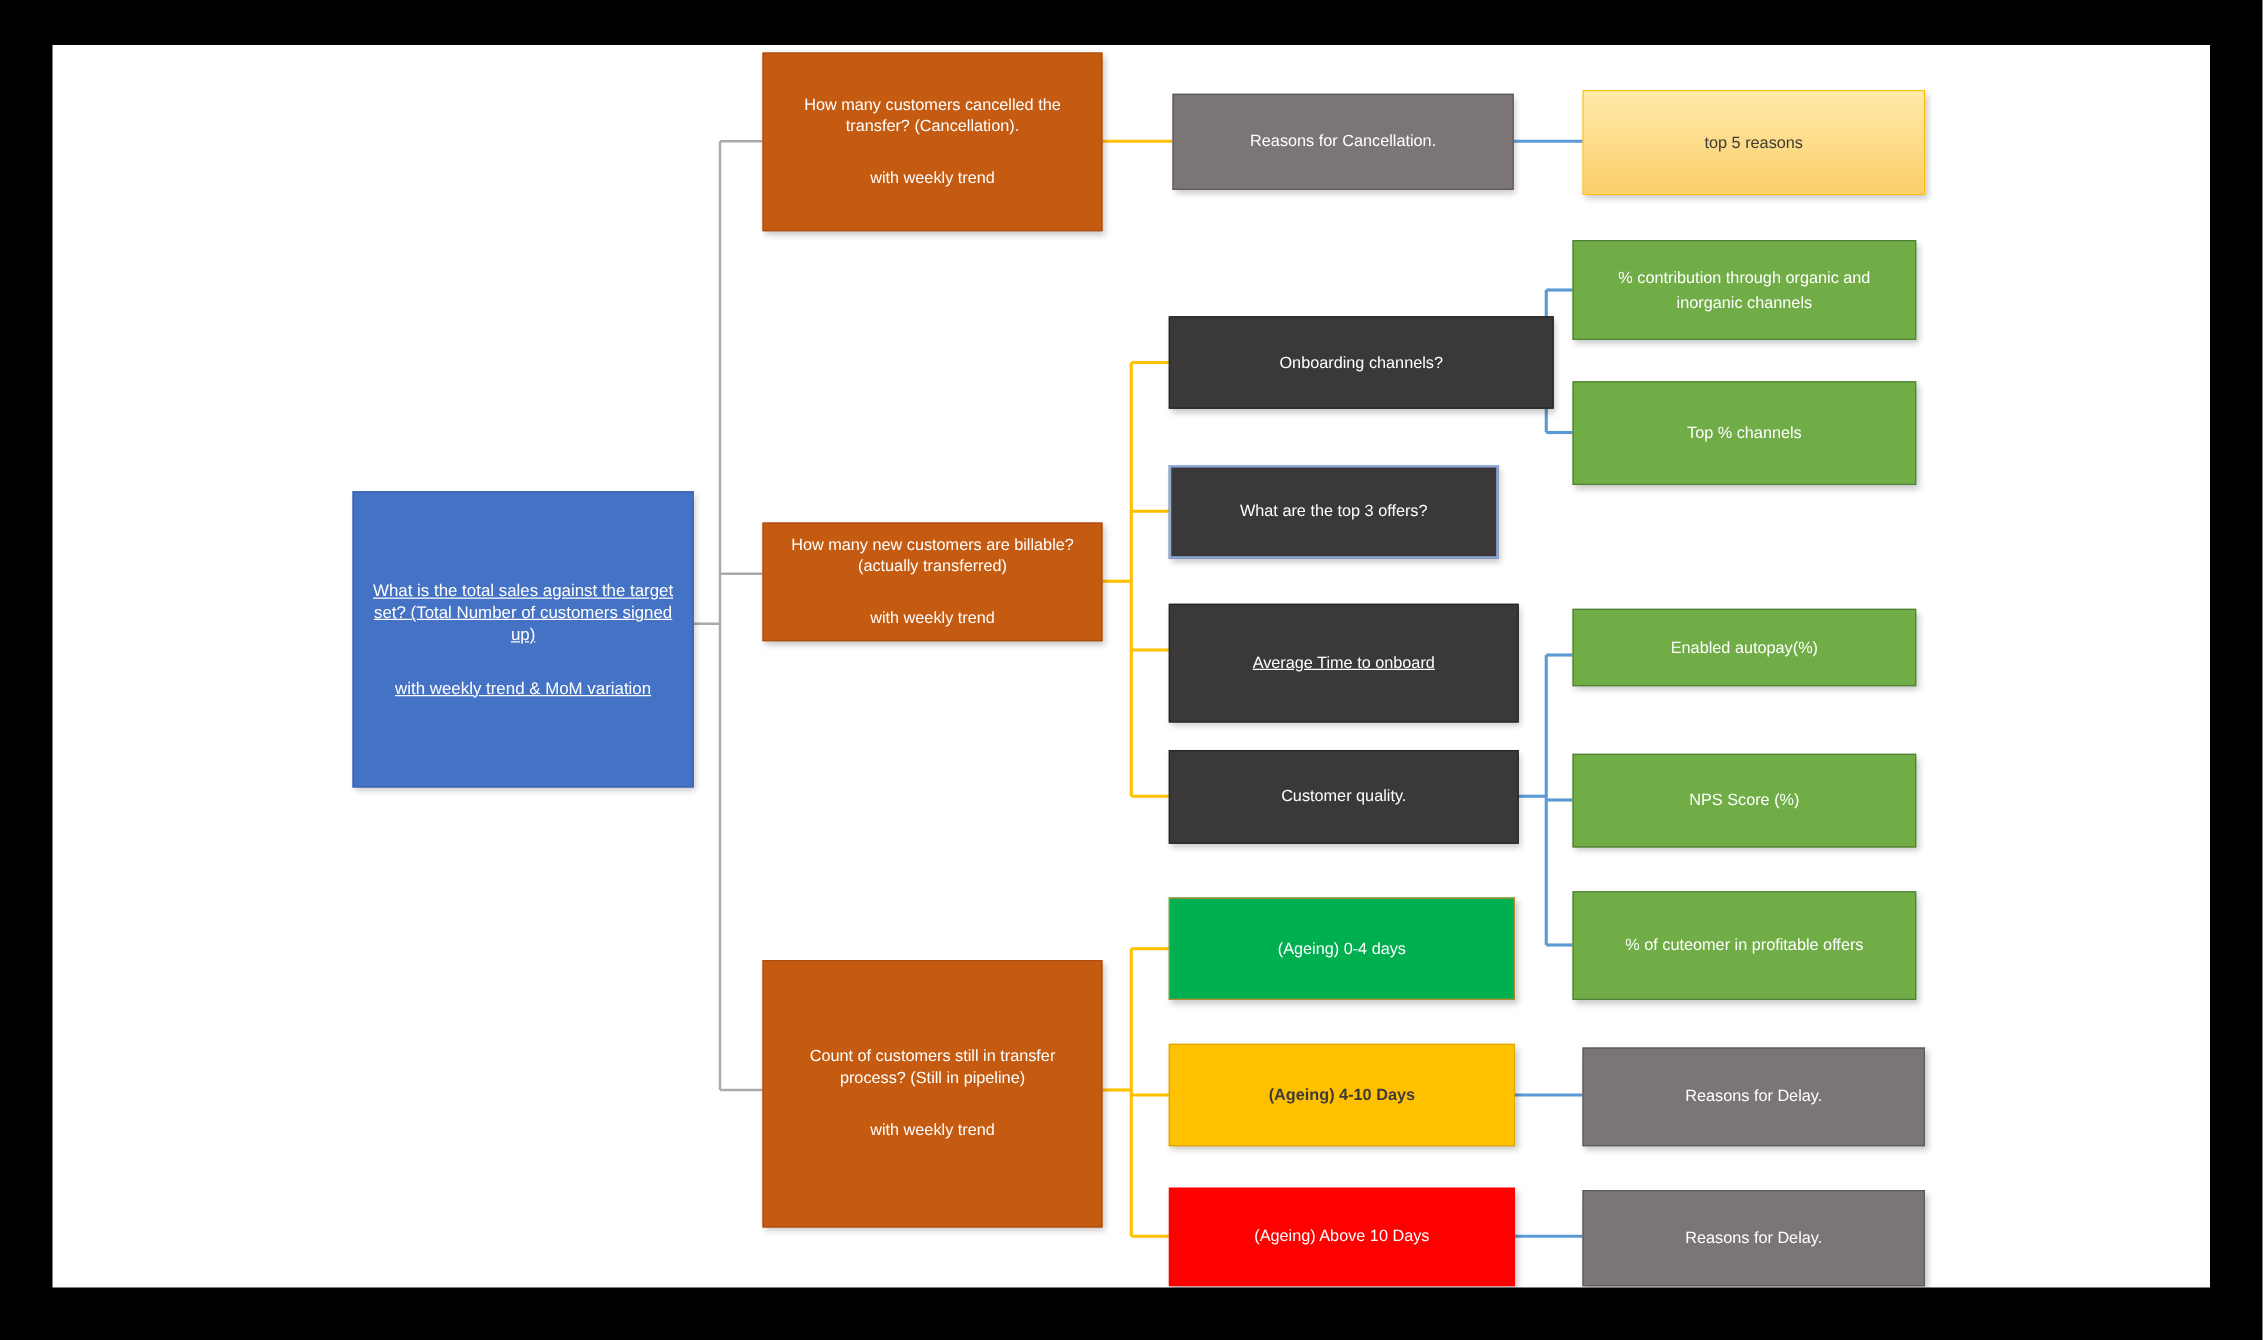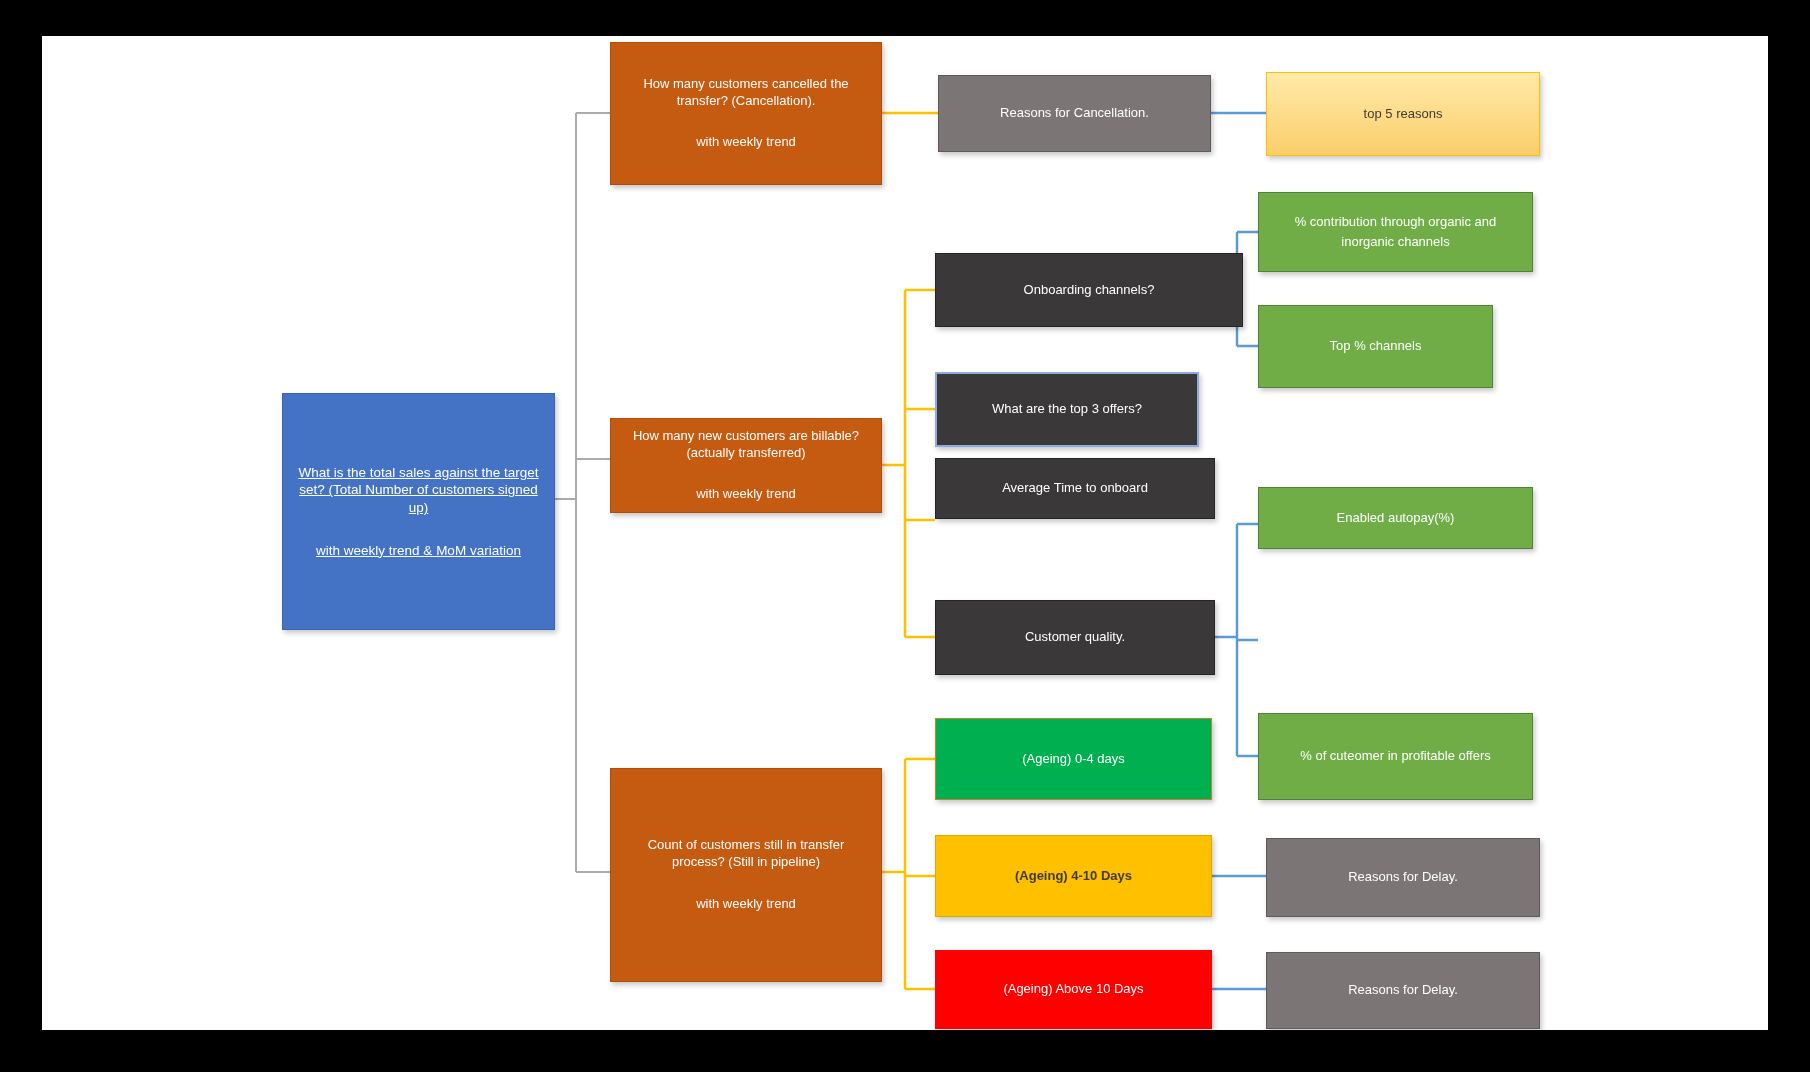--- a/index.html
+++ b/index.html
@@ -104,36 +104,39 @@
   <div class="node node--orange" style="left:568px;top:382px;width:272px;height:95px;">
     <span>How many new customers are billable? (actually transferred)</span>
     <span class="node-sub">with weekly trend</span>
   </div>
   <div class="node node--dark" style="left:893px;top:217px;width:308px;height:74px;">
     <span>Onboarding channels?</span>
   </div>
   <div class="node node--dark-blueborder" style="left:893px;top:336px;width:264px;height:75px;">
     <span>What are the top 3 offers?</span>
   </div>
-  <div class="node node--dark" style="left:893px;top:422px;width:280px;height:61px;">
+  <div class="node node--dark" style="left:893px;top:447px;width:280px;height:95px;text-decoration:underline;">
     <span>Average Time to onboard</span>
   </div>
   <div class="node node--dark" style="left:893px;top:564px;width:280px;height:75px;">
     <span>Customer quality.</span>
   </div>
 
   <div class="node node--green" style="left:1216px;top:156px;width:275px;height:80px;">
     <span>% contribution through organic and inorganic channels</span>
   </div>
-  <div class="node node--green" style="left:1216px;top:269px;width:235px;height:83px;">
+  <div class="node node--green" style="left:1216px;top:269px;width:275px;height:83px;">
     <span>Top % channels</span>
   </div>
 
   <div class="node node--green" style="left:1216px;top:451px;width:275px;height:62px;">
     <span>Enabled autopay(%)</span>
+  </div>
+  <div class="node node--green" style="left:1216px;top:567px;width:275px;height:75px;">
+    <span>NPS Score (%)</span>
   </div>
   <div class="node node--green" style="left:1216px;top:677px;width:275px;height:87px;">
     <span class="narrow">% of cuteomer in profitable offers</span>
   </div>
 
   <div class="node node--orange" style="left:568px;top:732px;width:272px;height:214px;">
     <span>Count of customers still in transfer process? (Still in pipeline)</span>
     <span class="node-sub">with weekly trend</span>
   </div>
   <div class="node node--brightgreen" style="left:893px;top:682px;width:277px;height:82px;">

